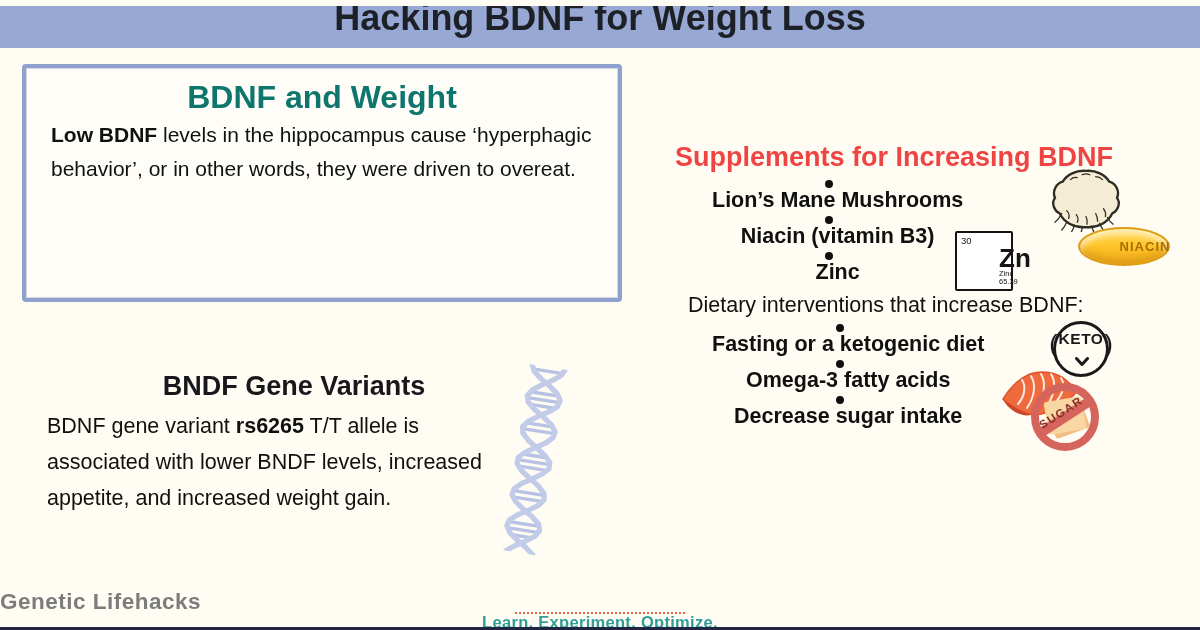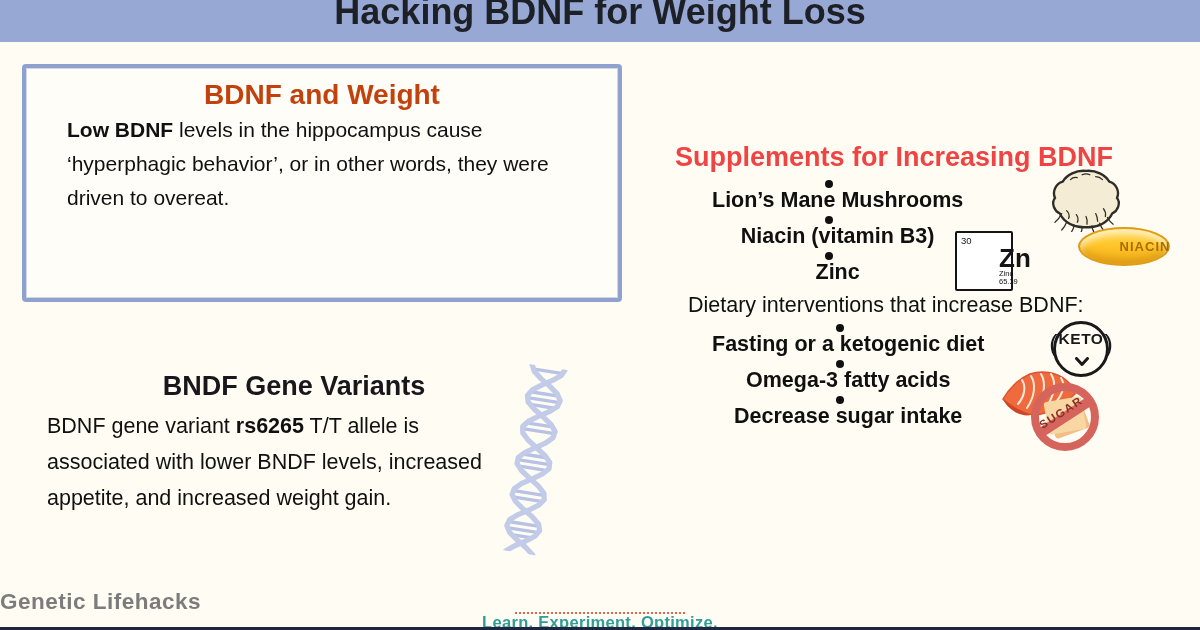--- a/index.html
+++ b/index.html
@@ -8,41 +8,41 @@
     position:relative;
     width:1200px; height:630px;
     background:#FFFCF3;
     font-family:"Liberation Sans", sans-serif;
     color:#141414;
     overflow:hidden;
   }
 
   
   .top-bar{
-    position:absolute; top:0; left:0; width:1200px; height:42px;
+    position:absolute; top:6px; left:0; width:1200px; height:42px;
     background:#96A8D3; overflow:hidden;
   }
   .top-bar h1{
     position:absolute; top:-9px; left:0; width:100%;
     text-align:center; font-size:36px; font-weight:700; color:#1E2027;
   }
 
   
   .weight-box{
     position:absolute; left:22px; top:64px; width:600px; height:238px;
     background:#FFFDF7;
     border:4px solid #8FA2CF; border-radius:4px;
     box-shadow: inset 0 0 0 1px rgba(110,130,180,.30);
   }
   .weight-box h2{
     margin-top:11px; text-align:center;
-    font-size:28px; font-weight:700; color:#c2410c;
+    font-size:32px; font-weight:700; color:#0f766e;
   }
   .weight-box .box-body{
-    padding:2px 25px 0 41px;
+    padding:2px 25px 0 25px;
     font-size:21px; line-height:34px; color:#101010;
   }
 
   
   .supp-title{
     position:absolute; left:675px; top:142px;
     font-size:27px; font-weight:700; color:#ef4444;
   }
   .bullet-list{ position:absolute; list-style:none; }
   .bullet-list li{

